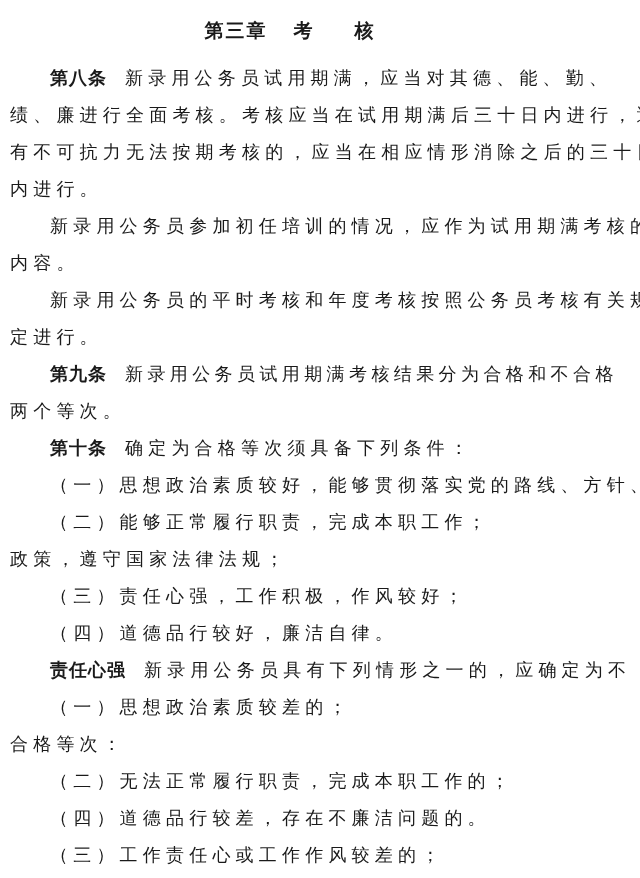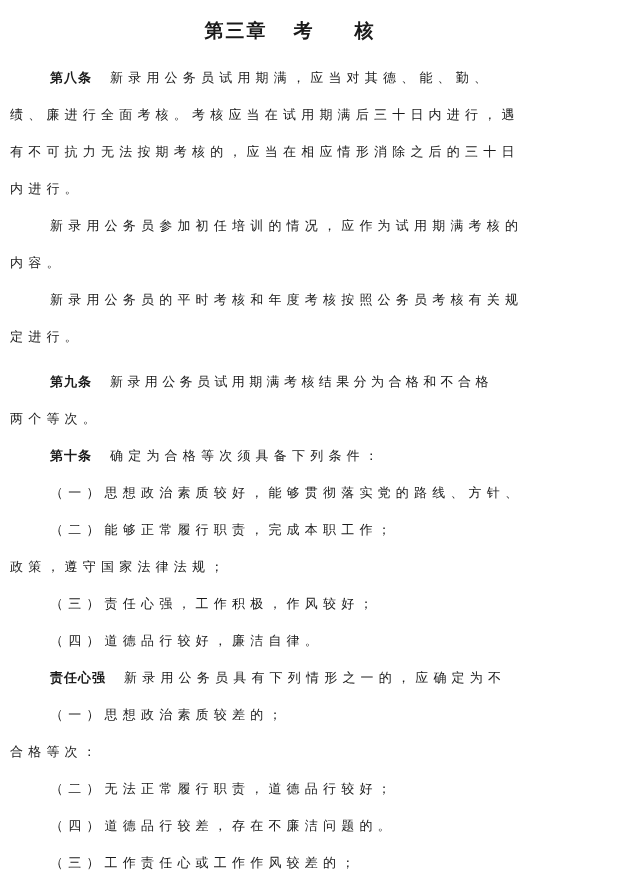--- a/index.html
+++ b/index.html
@@ -4,24 +4,24 @@
 <style>
   html, body { margin:0; padding:0; background:#ffffff; }
   body { width:640px; height:878px; overflow:hidden; position:relative;
          font-family:"DejaVu Serif", "Liberation Serif", serif; color:#1a1a1a; }
   .title { position:absolute; top:18px; left:0; width:580px; text-align:center;
            font-family:"DejaVu Sans", "Liberation Sans", sans-serif; font-weight:bold;
            font-size:19px; letter-spacing:2px; }
   .title .gap { display:inline-block; width:26px; }
   .title .gap2 { display:inline-block; width:40px; }
   .page { position:absolute; left:10px; top:59px; width:575px; }
-  .line { height:37px; line-height:37px; font-size:13px; letter-spacing:5.2px; white-space:nowrap; }
+  .line { height:37px; line-height:37px; font-size:18px; letter-spacing:5.2px; white-space:nowrap; }
   .ind { padding-left:40px; }
   .art { font-family:"DejaVu Sans", "Liberation Sans", sans-serif; font-weight:bold; letter-spacing:1px; margin-right:18px; }
-  .tight { letter-spacing:4.4px;margin-top:8px; }
+  .tight { letter-spacing:4.4px; }
 </style>
 </head>
 <body>
 
 <div class="title">
   <span>第三章</span><span class="gap"></span><span>考</span><span class="gap2"></span><span>核</span>
 </div>
 
 <div class="page">
   <div class="line ind"><span class="art">第八条</span><span>新录用公务员试用期满，应当对其德、能、勤、</span></div>
@@ -39,18 +39,18 @@
   <div class="line ind"><span class="art">第十条</span><span>确定为合格等次须具备下列条件：</span></div>
   <div class="line ind">（一）思想政治素质较好，能够贯彻落实党的路线、方针、</div>
   <div class="line ind">（二）能够正常履行职责，完成本职工作；</div>
   <div class="line">政策，遵守国家法律法规；</div>
   <div class="line ind">（三）责任心强，工作积极，作风较好；</div>
   <div class="line ind">（四）道德品行较好，廉洁自律。</div>
 
   <div class="line ind"><span class="art">责任心强</span><span>新录用公务员具有下列情形之一的，应确定为不</span></div>
   <div class="line ind">（一）思想政治素质较差的；</div>
   <div class="line">合格等次：</div>
-  <div class="line ind">（二）无法正常履行职责，道德品行较好；</div>
+  <div class="line ind">（二）无法正常履行职责，完成本职工作的；</div>
   <div class="line ind">（四）道德品行较差，存在不廉洁问题的。</div>
   <div class="line ind">（三）工作责任心或工作作风较差的；</div>
 
   <div class="line ind"></div>
 </div>
 
 </body></html>

